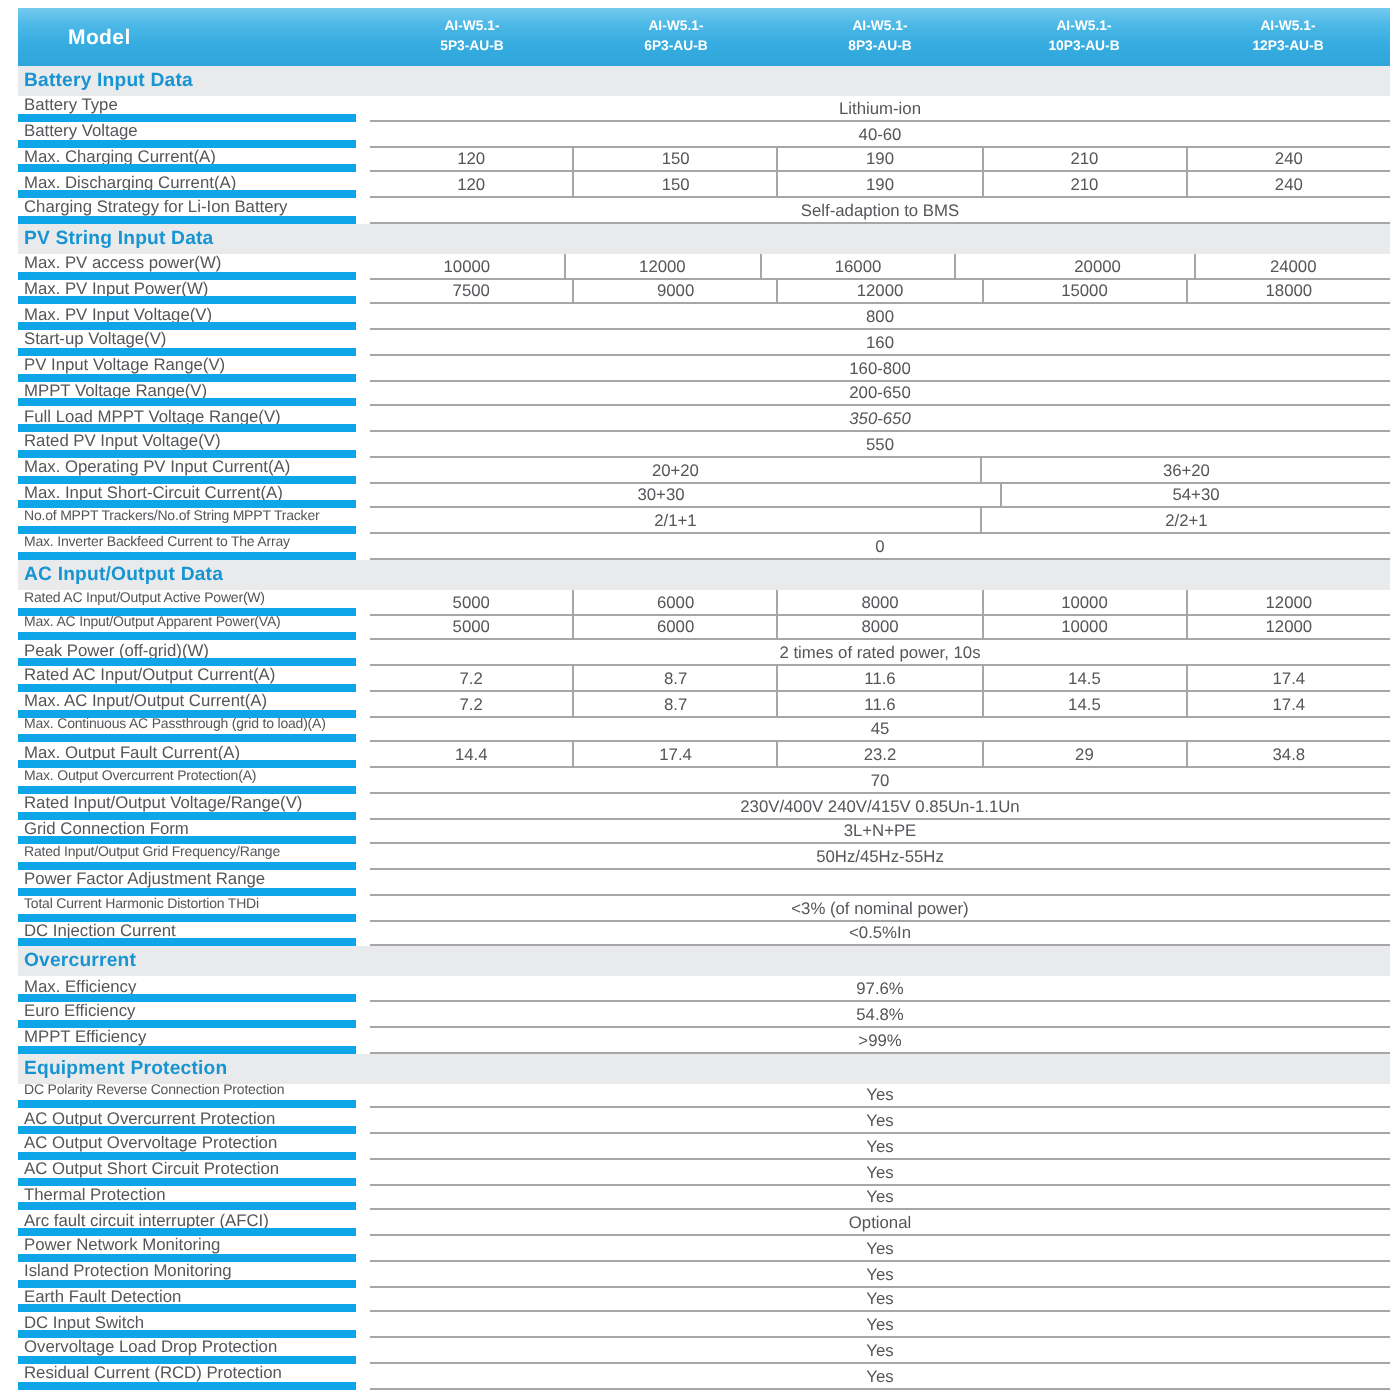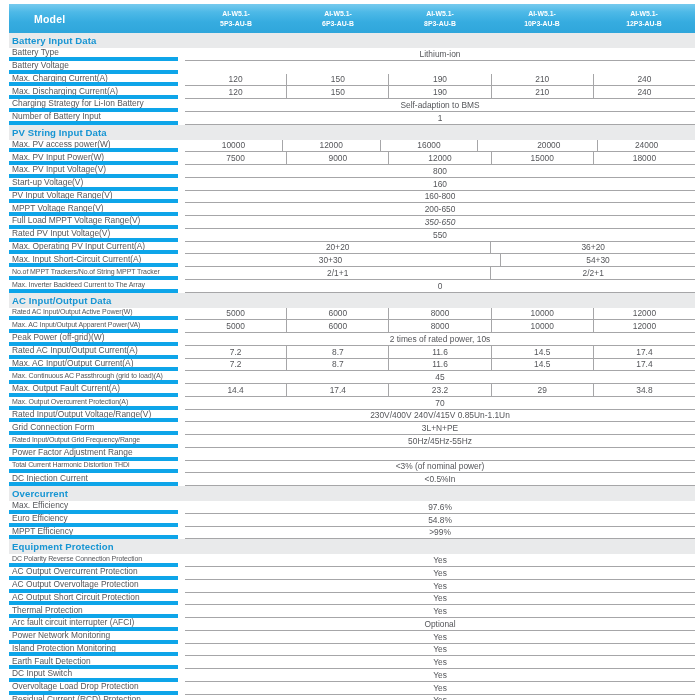--- a/index.html
+++ b/index.html
@@ -76,20 +76,23 @@
         <div class="row">
           <div class="label-cell">Battery Type</div>
           <div class="gap"></div>
           <div class="vals">
             <div class="cell" style="flex: 1 1 0%;">Lithium-ion</div>
           </div>
         </div>
         <div class="row">
           <div class="label-cell">Battery Voltage</div>
           <div class="gap"></div>
+          <div class="vals">
+            <div class="cell" style="flex: 1 1 0%;">40-60</div>
+          </div>
         </div>
         <div class="row">
           <div class="label-cell">Max. Charging Current(A)</div>
           <div class="gap"></div>
           <div class="vals multi">
             <div class="cell" style="flex: 1 1 0%;">120</div>
             <div class="cell" style="flex: 1 1 0%;">150</div>
             <div class="cell" style="flex: 1 1 0%;">190</div>
             <div class="cell" style="flex: 1 1 0%;">210</div>
             <div class="cell" style="flex: 1 1 0%;">240</div>
@@ -106,27 +109,20 @@
             <div class="cell" style="flex: 1 1 0%;">240</div>
           </div>
         </div>
         <div class="row">
           <div class="label-cell">Charging Strategy for Li-Ion Battery</div>
           <div class="gap"></div>
           <div class="vals">
             <div class="cell" style="flex: 1 1 0%;">Self-adaption to BMS</div>
           </div>
         </div>
-        <div class="row">
-          <div class="label-cell">Number of Battery Input</div>
-          <div class="gap"></div>
-          <div class="vals">
-            <div class="cell" style="flex: 1 1 0%;">1</div>
-          </div>
-        </div>
         <div class="section-header">PV String Input Data</div>
         <div class="row">
           <div class="label-cell">Max. PV access power(W)</div>
           <div class="gap"></div>
           <div class="vals multi">
             <div class="cell" style="flex: 1 1 0%;">10000</div>
             <div class="cell" style="flex: 1 1 0%;">12000</div>
             <div class="cell" style="flex: 1 1 0%;">16000</div>
             <div class="cell" style="flex: 1 1 0%; padding-left: 22px;">20000</div>
             <div class="cell" style="flex: 1 1 0%;">24000</div>

